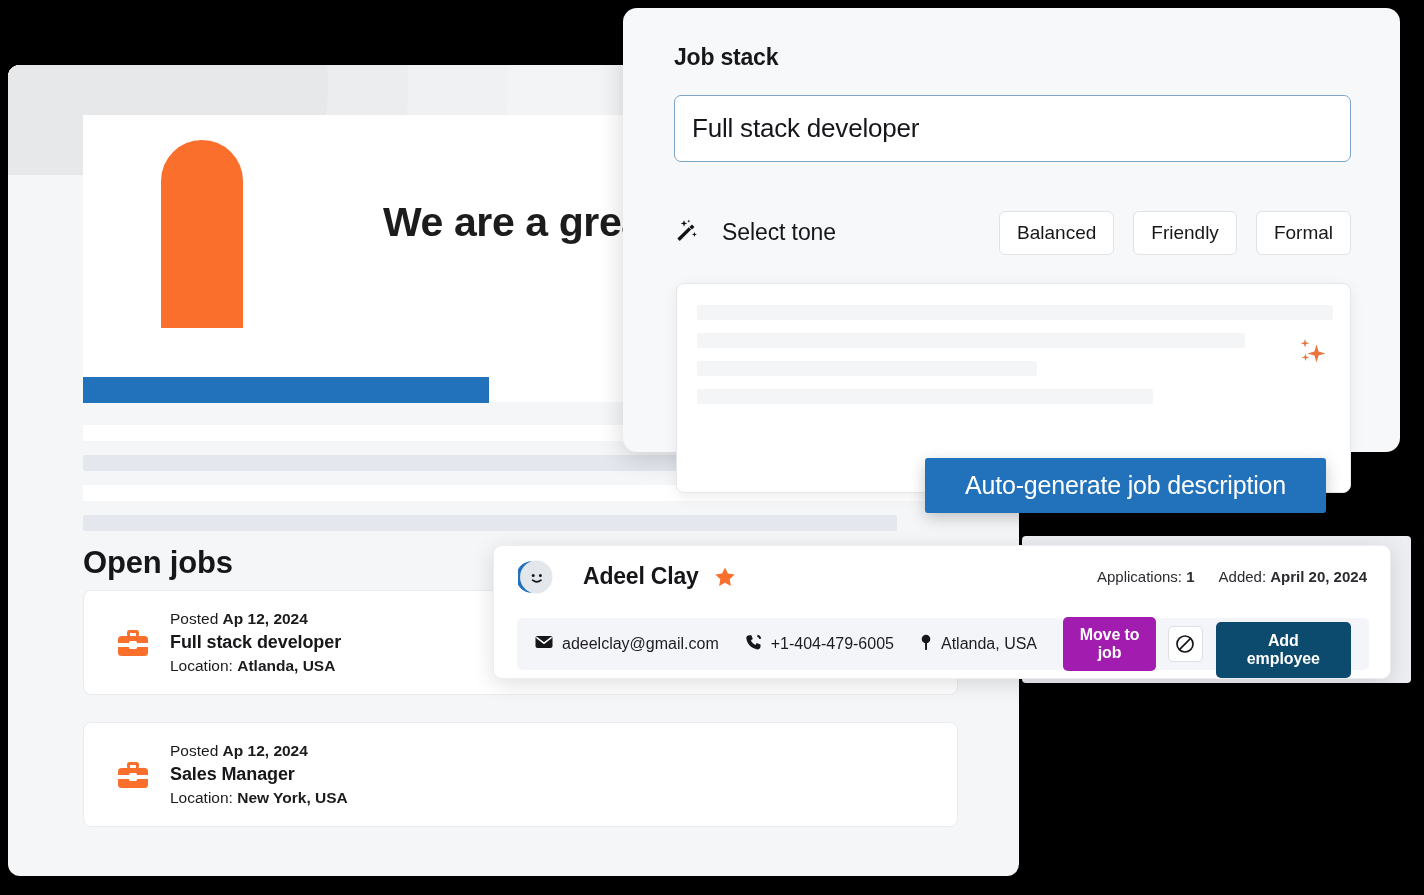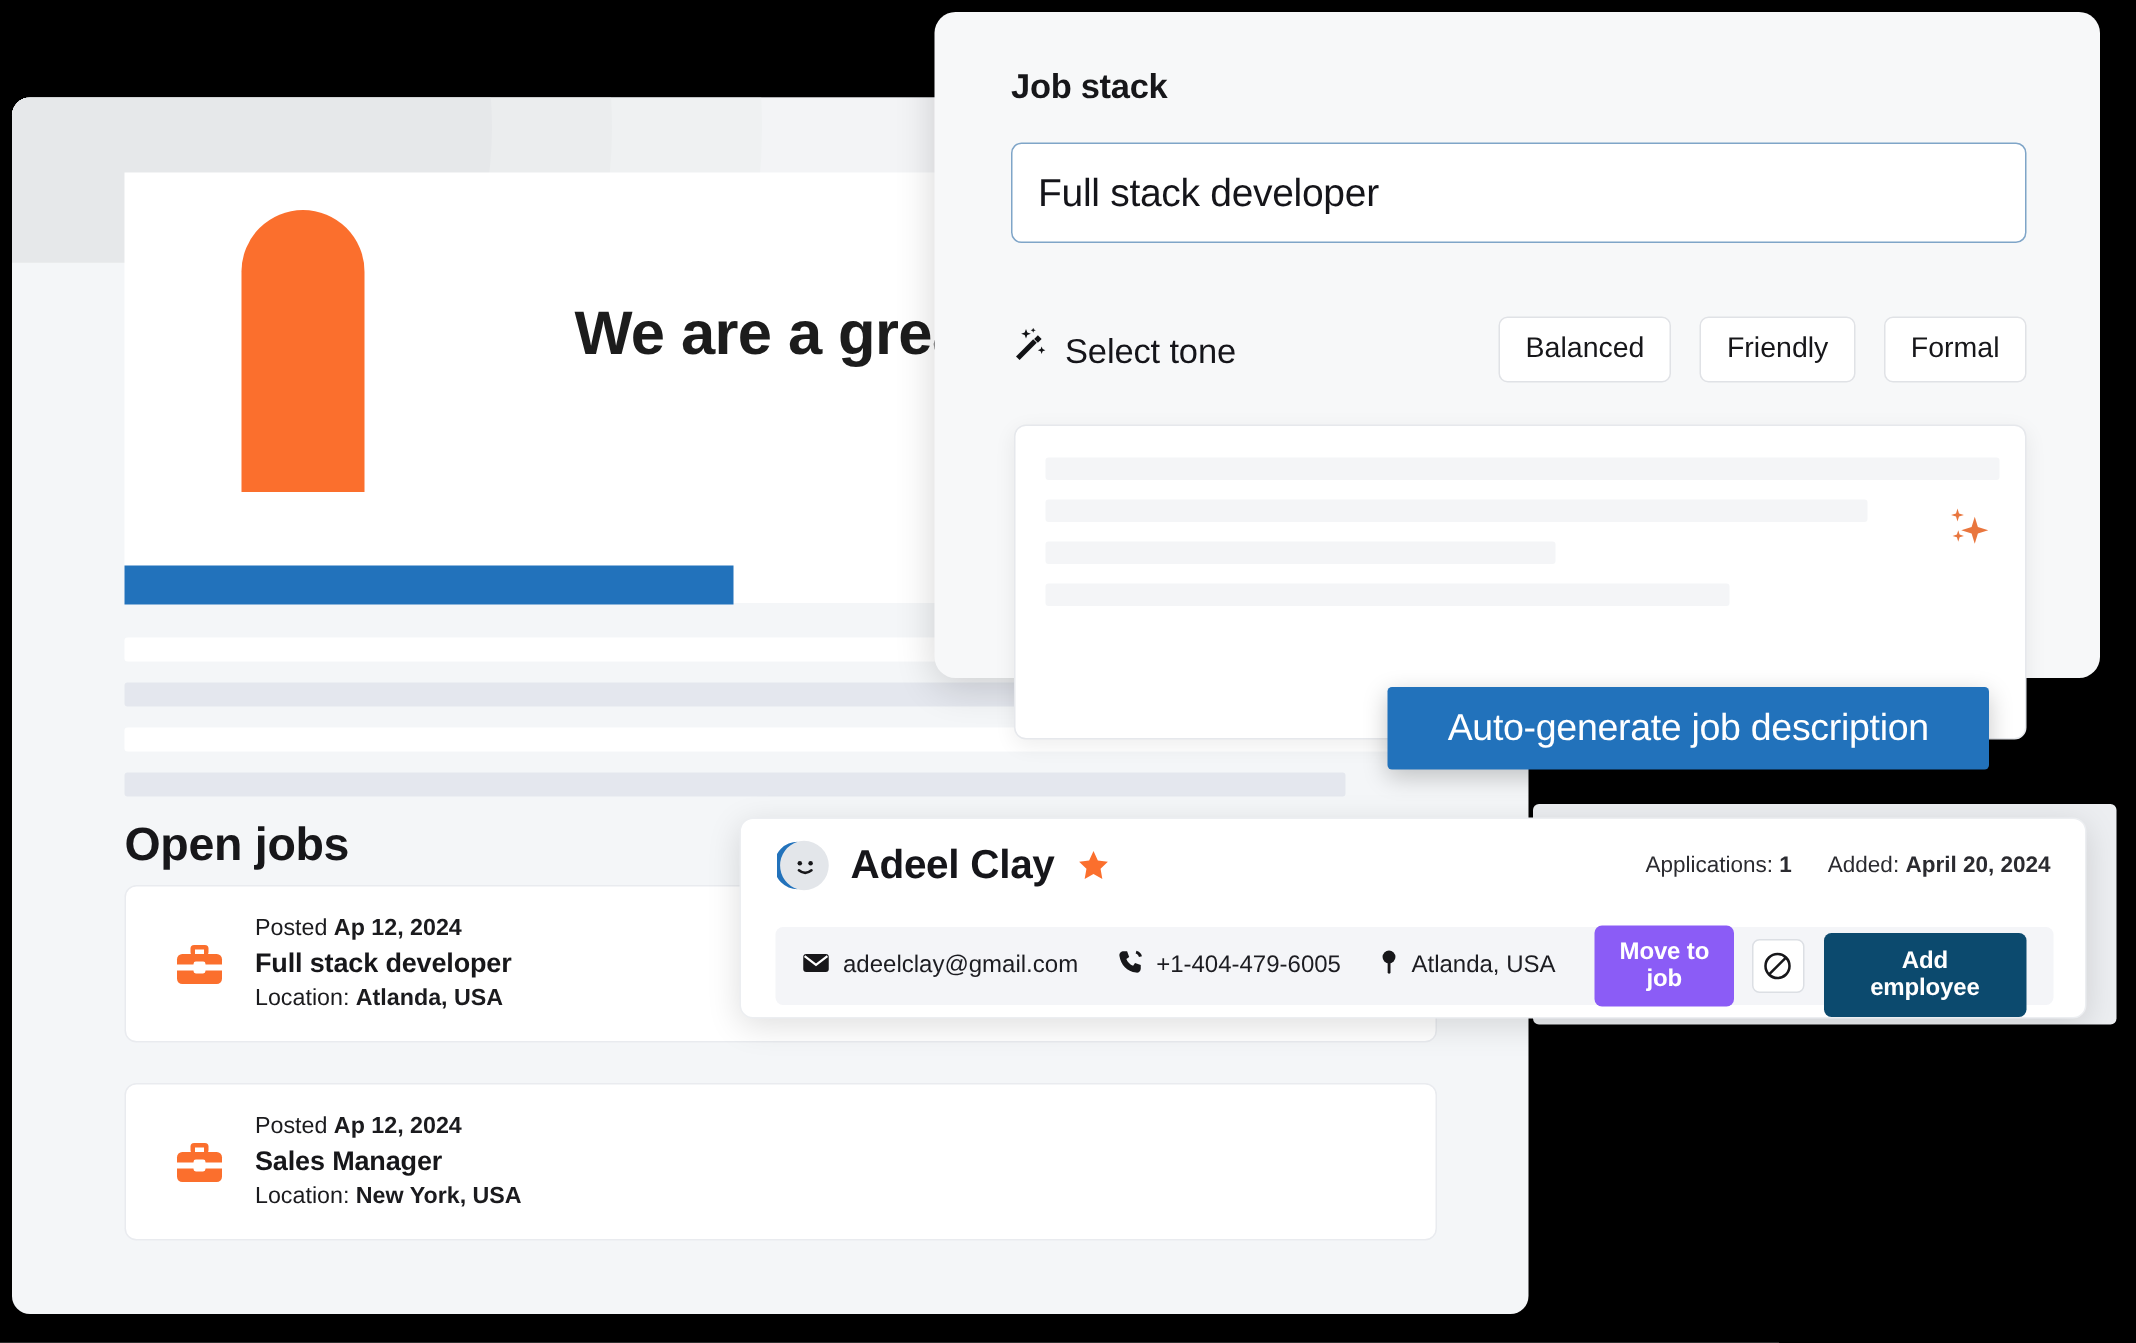--- a/index.html
+++ b/index.html
@@ -193,22 +193,22 @@
   }
   .tone-row {
     position: absolute;
     left: 51px; top: 201px;
     width: 677px; height: 48px;
     display: flex;
     align-items: center;
   }
   .tone-left {
     display: flex;
-    align-items: flex-end;
-    gap: 11px;
+    align-items: flex-start;
+    gap: 23px;
   }
   .tone-label {
     font-size: 23px;
     color: #15151a;
     letter-spacing: -0.1px;
   }
   .tone-buttons {
     margin-left: auto;
     display: flex;
     gap: 19px;
@@ -274,24 +274,24 @@
   }
   .cand-top {
     position: absolute;
     left: 0; top: 0;
     width: 100%; height: 61px;
     display: flex;
     align-items: center;
     padding: 0 23px 0 24px;
   }
   .cand-name {
-    font-size: 27px;
+    font-size: 23px;
     font-weight: 700;
     color: #16161a;
-    margin-left: 13px;
+    margin-left: 29px;
     letter-spacing: -0.2px;
   }
   .cand-star { margin-left: 15px; display: flex; align-items: center; }
   .cand-meta {
     margin-left: auto;
     display: flex;
     align-items: center;
     gap: 24px;
     font-size: 15px;
     color: #2b2b30;
@@ -312,21 +312,21 @@
   .contact-item {
     display: flex;
     align-items: center;
     gap: 9px;
     font-size: 16px;
     color: #1c1c21;
     margin-right: 26px;
     white-space: nowrap;
   }
   .btn-move {
-    background: #8b5cf6;
+    background: #a21caf;
     color: #ffffff;
     border: none;
     border-radius: 5px;
     padding: 9px 7px;
     font-size: 16px;
     font-weight: 700;
     font-family: "Liberation Sans", sans-serif;
     cursor: pointer;
     letter-spacing: -0.1px;
   }

